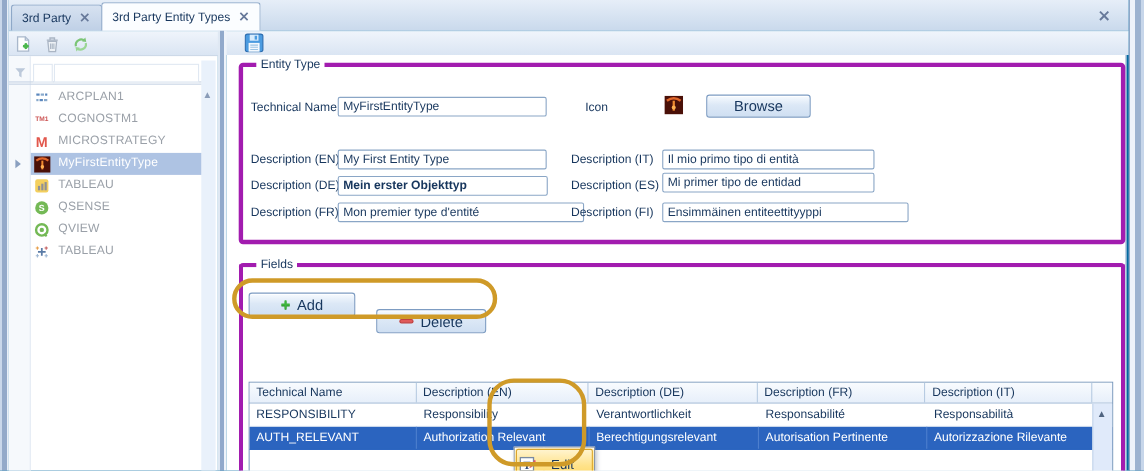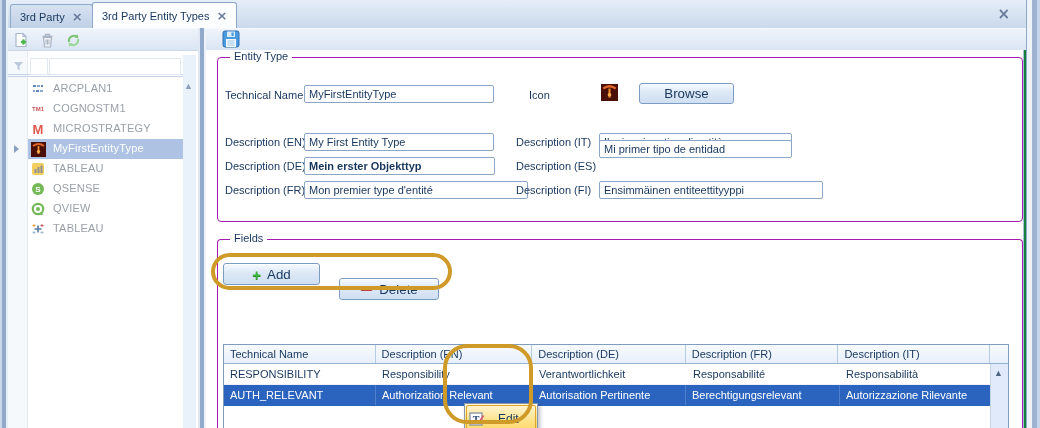--- a/index.html
+++ b/index.html
@@ -1,20 +1,20 @@
 <!DOCTYPE html>
 <html><head>
 <meta charset="utf-8">
 <style>
   * { box-sizing: border-box; margin: 0; padding: 0; }
   html,body { background:#fff; }
   .screen {
     position: relative; width: 1040px; height: 428px; overflow: hidden;
     font-family: "Liberation Sans", sans-serif; font-size: 11px; color: #17365d;
-    background: #15803d;
+    background: #0369a1;
   }
   
   .edge { position:absolute; top:0; bottom:0; }
   .edge.left  { left:0; width:8px;  background: linear-gradient(90deg,#c9d7ea 0 2px,#93a9c9 2px 6px,#e8eef7 6px 8px); }
   .edge.right { right:0; width:14px; background: linear-gradient(90deg,#8ea8c8 0 1px,#eef3fa 1px 6px,#9db3d0 6px 11px,#c7d6ea 11px 14px); }
 
   
   .tabbar { position:absolute; left:8px; right:14px; top:0; height:28px;
     background: linear-gradient(#e6eef8,#c9d9ec); }
   .tab { position:absolute; display:flex; align-items:center; gap:7px;
@@ -48,21 +48,21 @@
   .srow .ricon { position:absolute; left:22px; top:2px; width:16px; height:16px; display:flex; align-items:center; justify-content:center; }
   .srow .rlabel { position:absolute; left:45px; top:3px; color:#9aa0a8; letter-spacing:.2px; }
   .srow.selected .rlabel { color:#fff; }
   .row-arrow { position:absolute; left:6px; top:6px; width:0; height:0;
     border-left:5px solid #8fa8c8; border-left-color:#8aa0c0; border-top:4px solid transparent; border-bottom:4px solid transparent; }
 
   
   .main { position:absolute; left:206px; top:50px; right:16px; bottom:0; background:#fff; border-right:1px solid #a9bcd6; }
 
   
-  .group { position:absolute; border:1px solid #a21caf; border-radius:4px; background:#fff; }
+  .group { position:absolute; border:4px solid #a21caf; border-radius:4px; background:#fff; }
   .group .legend { position:absolute; top:-8px; left:12px; background:#fff; padding:0 4px; color:#17365d; }
   .g-entity { left:11px; top:7px; width:806px; height:165px; }
   .g-fields { left:11px; top:189px; width:806px; height:200px; border-bottom:none; }
 
   .flabel { position:absolute; color:#17365d; }
   .tinput { position:absolute; height:18px; border:1px solid #8aa6c6; border-radius:2px;
     background:#fff; color:#17365d; font-family:"Liberation Sans",sans-serif; font-size:11px; padding:0 4px; }
 
   .btn { position:absolute; display:flex; align-items:center; justify-content:center; gap:6px;
     border:1px solid #7d9cc2; border-radius:3px; color:#17365d;
@@ -269,21 +269,21 @@
       </button>
 
       <span class="flabel" style="left:7px;top:78px">Description (EN)</span>
       <input class="tinput" style="left: 86px; top: 75px; width: 190px;" value="My First Entity Type">
       <span class="flabel" style="left:298px;top:78px">Description (IT)</span>
       <input class="tinput" style="left: 381px; top: 75px; width: 193px;" value="Il mio primo tipo di entità">
 
       <span class="flabel" style="left:7px;top:102px">Description (DE)</span>
       <input class="tinput" style="left: 86px; top: 99px; width: 191px; font-weight: bold;" value="Mein erster Objekttyp">
       <span class="flabel" style="left:298px;top:102px">Description (ES)</span>
-      <input class="tinput" style="left: 381px; top: 82px; width: 193px;" value="Mi primer tipo de entidad">
+      <input class="tinput" style="left: 381px; top: 96px; width: 193px;" value="Mi primer tipo de entidad">
 
       <span class="flabel" style="left:7px;top:126px">Description (FR)</span>
       <input class="tinput" style="left: 86px; top: 123px; width: 224px;" value="Mon premier type d'entité">
       <span class="flabel" style="left:298px;top:126px">Description (FI)</span>
       <input class="tinput" style="left: 381px; top: 123px; width: 224px;" value="Ensimmäinen entiteettityyppi">
     </div>
 
     <div class="group g-fields">
       <span class="legend">Fields</span>
 
@@ -308,22 +308,22 @@
         <div class="trow">
           <div class="td c0">RESPONSIBILITY</div>
           <div class="td c1">Responsibility</div>
           <div class="td c2">Verantwortlichkeit</div>
           <div class="td c3">Responsabilité</div>
           <div class="td c4">Responsabilità</div>
         </div>
         <div class="trow selected">
           <div class="td c0">AUTH_RELEVANT</div>
           <div class="td c1">Authorization Relevant</div>
+          <div class="td c2">Berechtigungsrelevant</div>
           <div class="td c3">Autorisation Pertinente</div>
-          <div class="td c2">Berechtigungsrelevant</div>
           <div class="td c4">Autorizzazione Rilevante</div>
         </div>
         <div class="tscroll">
           <span class="arr">▲</span>
         </div>
       </div>
 
       <div class="ctxmenu">
         <div class="ctx-gutter"></div>
         <div class="mitem highlight">

